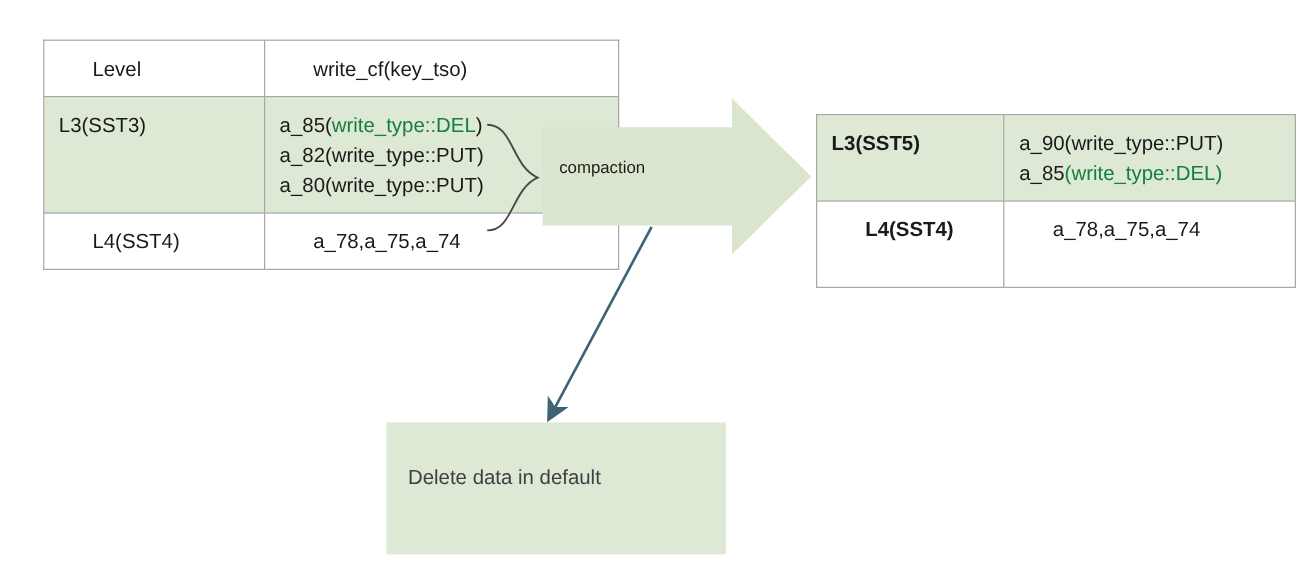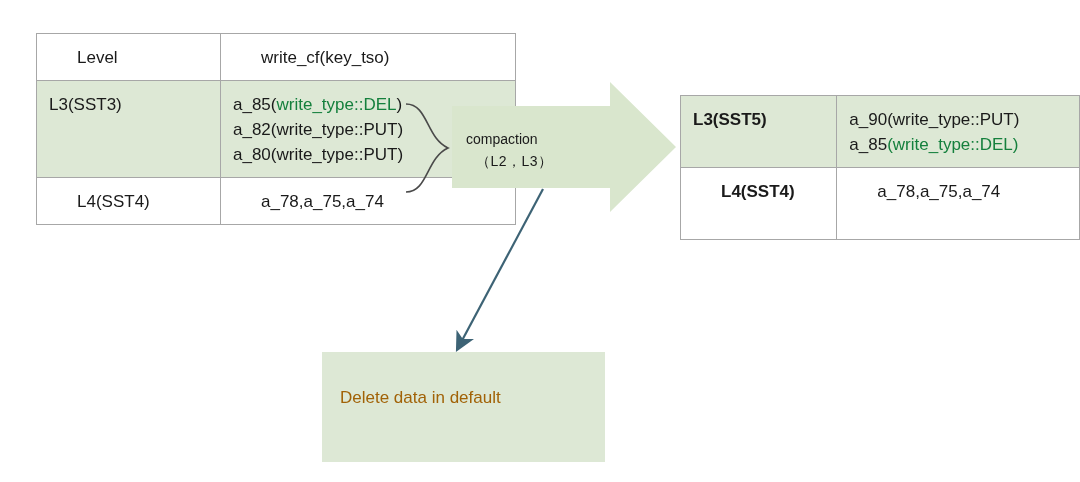--- a/index.html
+++ b/index.html
@@ -107,21 +107,21 @@
     width: 283px;
     height: 110px;
     background: #dde8d5;
   }
   #delete-note .note-text {
     position: absolute;
     left: 18px;
     top: 33px;
     font-size: 17px;
     line-height: 25px;
-    color: #a16207;
+    color: #404040;
     white-space: nowrap;
   }
 </style>
 </head>
 <body>
 
 <div id="canvas">
 
   <table id="left-table" class="lsm-table">
     <tbody>
@@ -154,21 +154,20 @@
   </svg>
 
   <div id="compaction-arrow">
     <svg width="224" height="138" viewBox="0 0 224 138">
       <path d="M0,28 L158,28 L158,4 L224,69 L158,134 L158,110 L0,110 Z" fill="#d9e6cd"></path>
     </svg>
   </div>
 
   <div id="compaction-label">
     <span class="l1">compaction</span>
-    <span class="l2">（L2，L3）</span>
   </div>
 
   <svg id="delete-arrow" viewBox="0 0 130 175">
     <defs>
       <marker id="arrowhead" markerWidth="9" markerHeight="9" refX="7" refY="4.5" orient="auto">
         <path d="M0,0 L9,4.5 L0,9 L2.4,4.5 Z" fill="#3d6375"></path>
       </marker>
     </defs>
     <line x1="113" y1="4" x2="28" y2="163" stroke="#3d6375" stroke-width="2.2" marker-end="url(#arrowhead)"></line>
   </svg>

